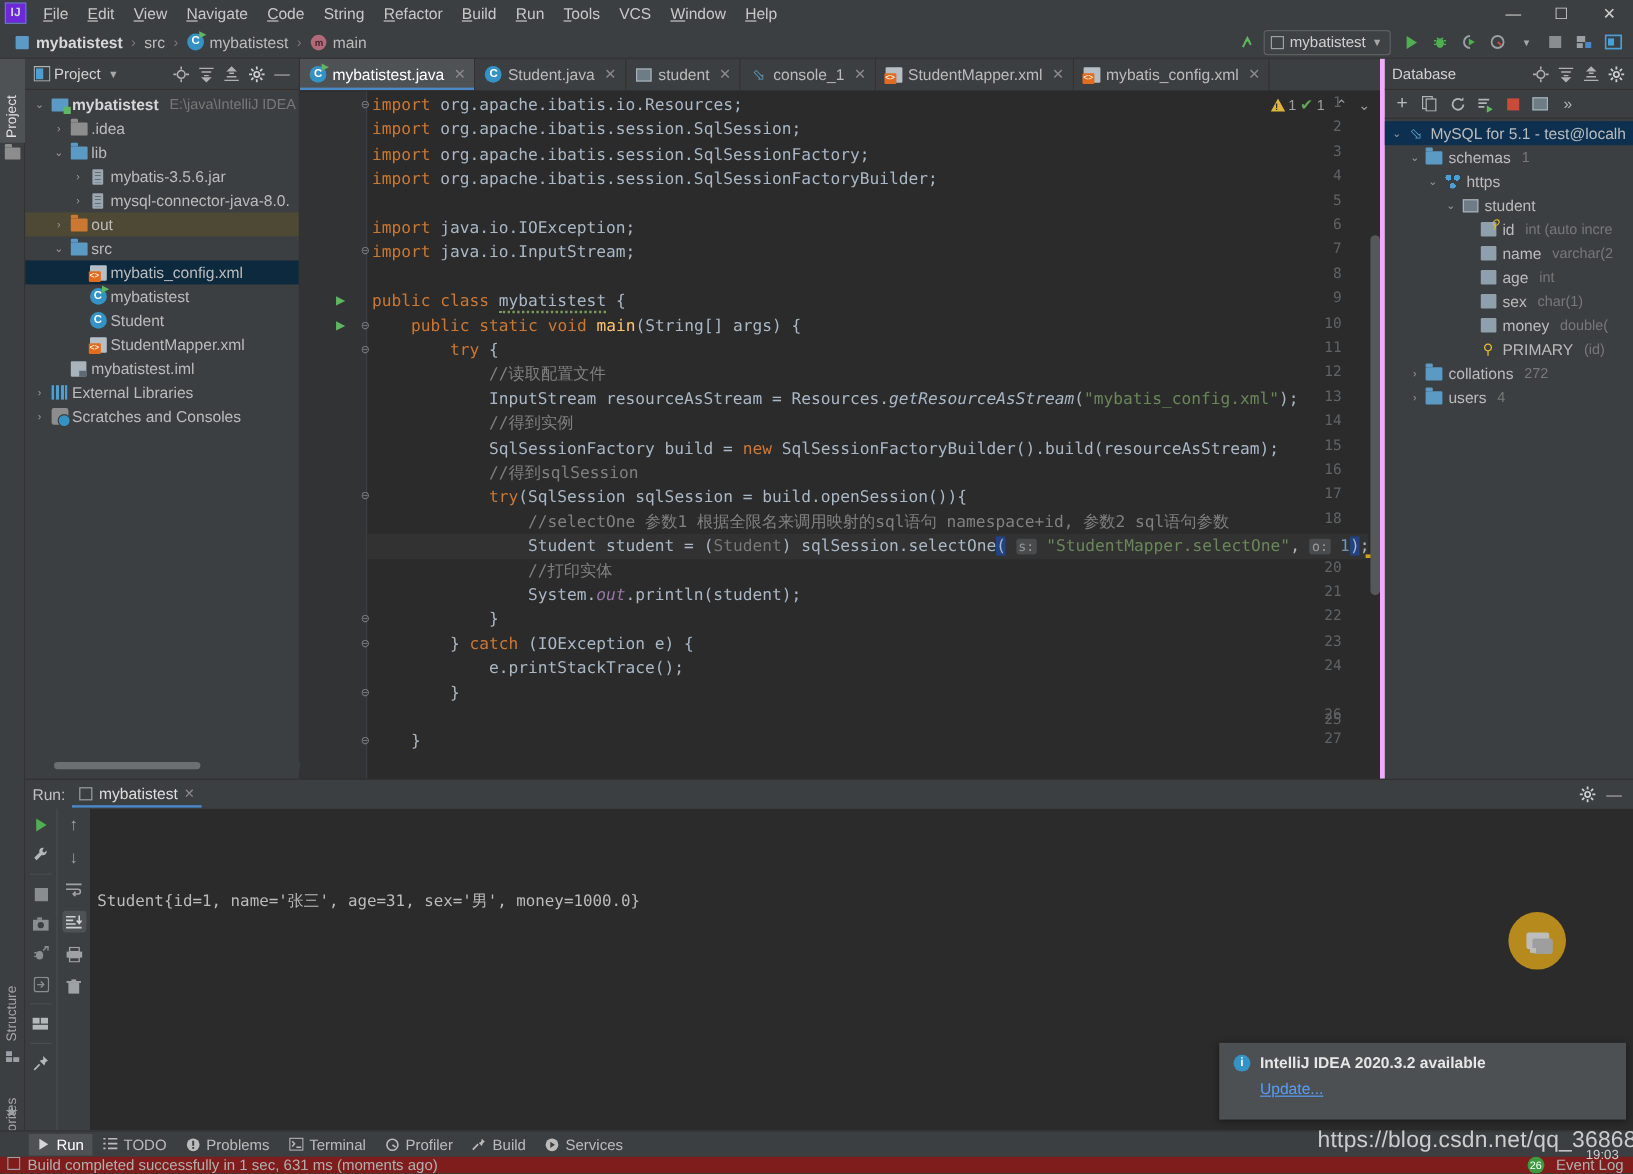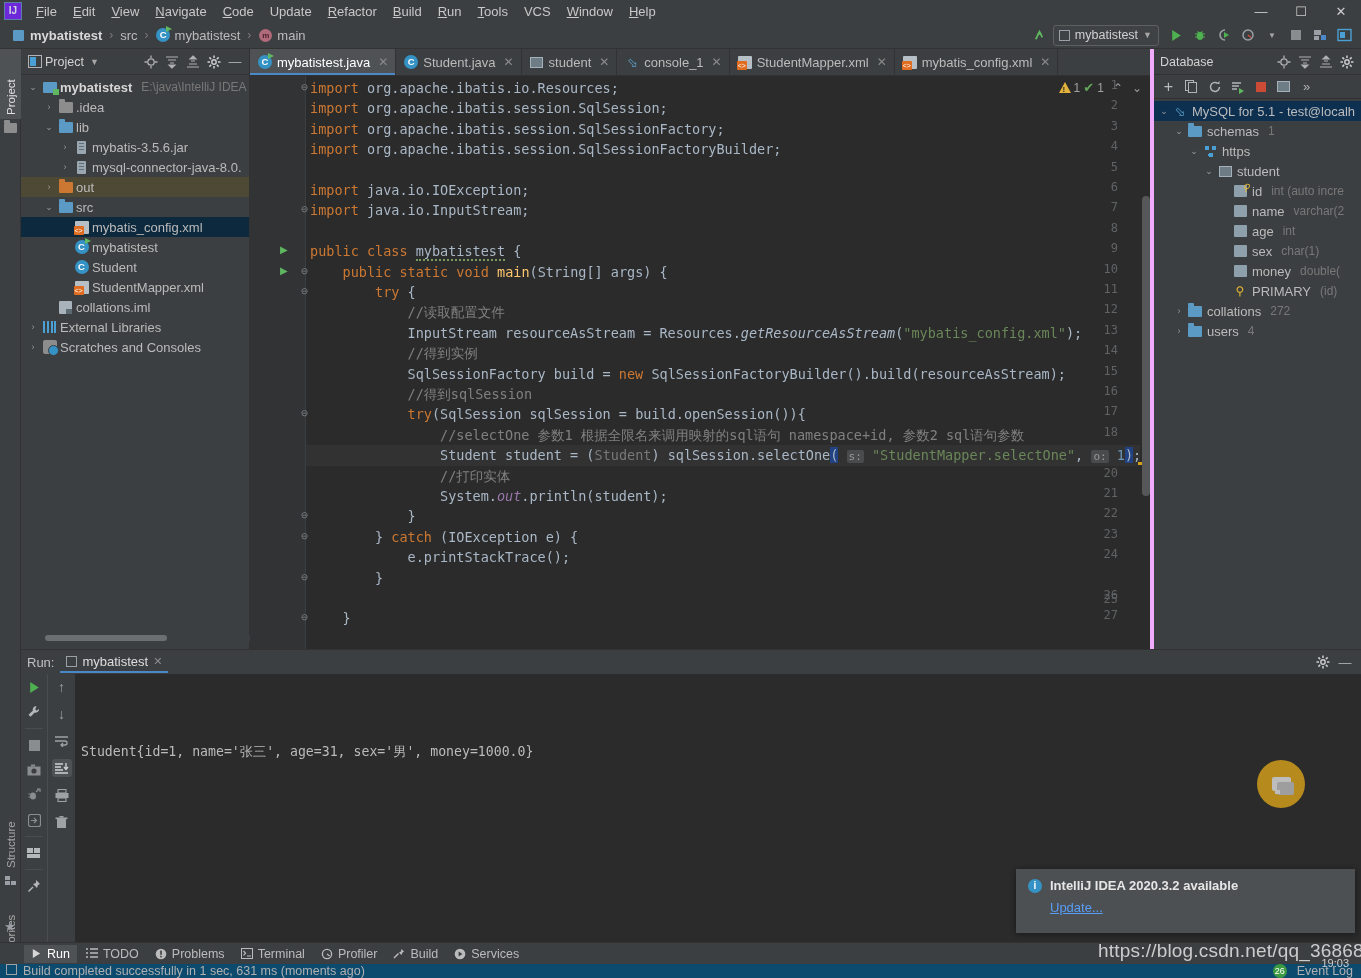--- a/index.html
+++ b/index.html
@@ -251,21 +251,21 @@
   
   .toolwin-bar{
     position:absolute; left:0; top:942px; width:1361px; height:22px;
     background:#3c3f41; display:flex; align-items:center; padding-left:24px; gap:2px;
     border-top:1px solid #323232;
   }
   .tw{ display:flex; align-items:center; gap:5px; font-size:12.5px; color:#bbbbbb; padding:2px 7px; }
   .tw.active{ background:#4e5254; color:#ffffff; }
   .statusbar{
     position:absolute; left:0; top:964px; width:1361px; height:14px;
-    background:#0c4a6e; display:flex; align-items:center; padding-left:6px;
+    background:#7f1d1d; display:flex; align-items:center; padding-left:6px;
     font-size:12.5px; color:#b0b0b0; gap:6px;
   }
   .sb-right{ margin-left:auto; display:flex; align-items:center; gap:10px; padding-right:8px;}
   .evt-badge{
     width:14px;height:14px;border-radius:50%;background:#3c9a40;color:#fff;font-size:9px;
     line-height:14px;text-align:center;
   }
   .watermark{
     position:absolute; left:1098px; top:940px; font-size:19px; color:#d8d8d8;
     font-family:"Liberation Sans", sans-serif; opacity:.92; letter-spacing:.2px;
@@ -279,21 +279,21 @@
 
 <div class="app">
 
   <div class="menubar">
     <div class="ij-logo">IJ</div>
     <div class="menu-item"><u>F</u><span>ile</span></div>
     <div class="menu-item"><u>E</u>dit</div>
     <div class="menu-item"><u>V</u>iew</div>
     <div class="menu-item"><u>N</u>avigate</div>
     <div class="menu-item"><u>C</u>ode</div>
-    <div class="menu-item">Update</div>
+    <div class="menu-item">String</div>
     <div class="menu-item"><u>R</u>efactor</div>
     <div class="menu-item"><u>B</u>uild</div>
     <div class="menu-item"><u>R</u>un</div>
     <div class="menu-item"><u>T</u>ools</div>
     <div class="menu-item">VCS</div>
     <div class="menu-item"><u>W</u>indow</div>
     <div class="menu-item"><u>H</u>elp</div>
     <div class="win-ctrls">
       <div class="win-btn">—</div>
       <div class="win-btn">☐</div>
@@ -526,21 +526,21 @@
           <span class="ico">
             <span class="xmlico"></span>
           </span>
           <span class="nlabel">StudentMapper.xml</span>
         </div>
         <div class="node" style="padding-left: 22px;">
           <span class="arrow"></span>
           <span class="ico">
             <span class="imlico"></span>
           </span>
-          <span class="nlabel">collations.iml</span>
+          <span class="nlabel">mybatistest.iml</span>
         </div>
         <div class="node" style="padding-left: 6px;">
           <span class="arrow">›</span>
           <span class="ico">
             <span class="libico"></span>
           </span>
           <span class="nlabel">External Libraries</span>
         </div>
         <div class="node" style="padding-left: 6px;">
           <span class="arrow">›</span>

